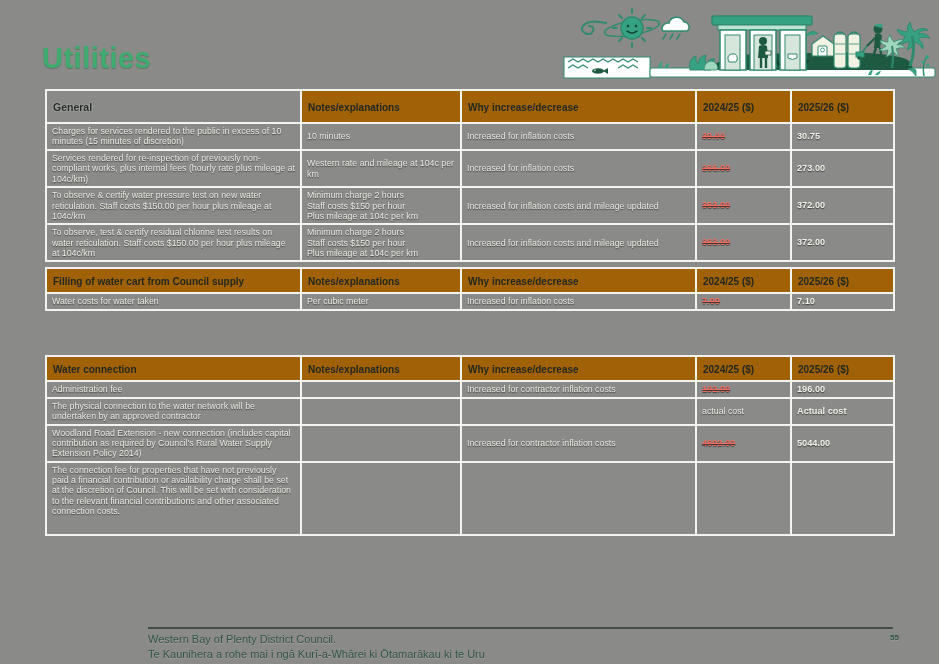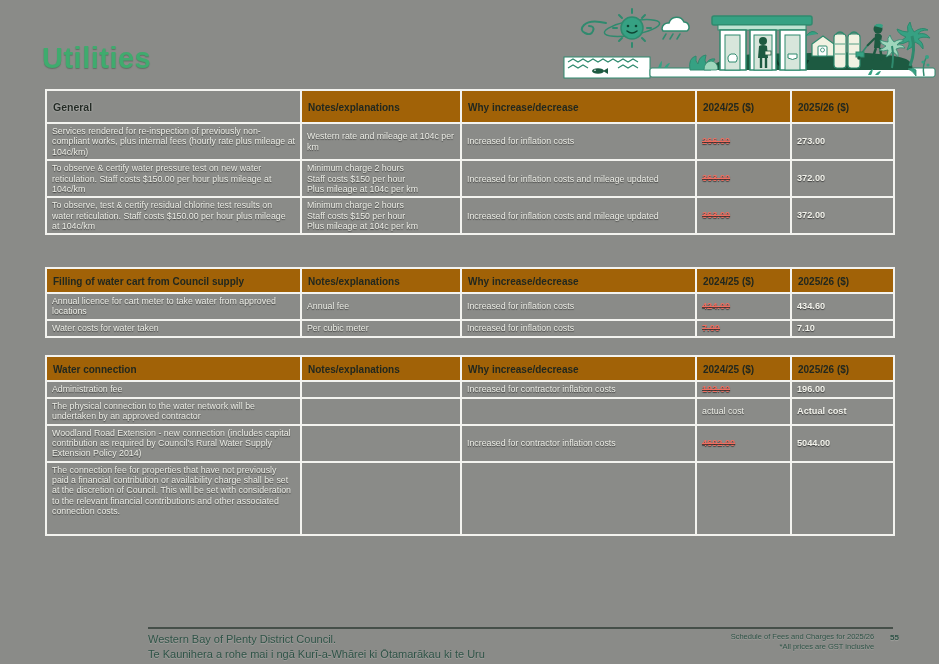--- a/index.html
+++ b/index.html
@@ -209,20 +209,27 @@
     <thead>
       <tr style="height:33px">
         <th class="plain">General</th>
         <th>Notes/explanations</th>
         <th>Why increase/decrease</th>
         <th>2024/25 ($)</th>
         <th>2025/26 ($)</th>
       </tr>
     </thead>
     <tbody>
+      <tr style="height:27px">
+        <td class="desc">Charges for services rendered to the public in excess of 10 minutes (15 minutes of discretion)</td>
+        <td class="notes">10 minutes</td>
+        <td class="why">Increased for inflation costs</td>
+        <td class="old">30.00</td>
+        <td class="new">30.75</td>
+      </tr>
       <tr style="height:32px">
         <td class="desc">Services rendered for re-inspection of previously non-compliant works, plus internal fees (hourly rate plus mileage at 104c/km)</td>
         <td class="notes">Western rate and mileage at 104c per km</td>
         <td class="why">Increased for inflation costs</td>
         <td class="old">266.00</td>
         <td class="new">273.00</td>
       </tr>
       <tr style="height:34px">
         <td class="desc">To observe &amp; certify water pressure test on new water reticulation. Staff costs $150.00 per hour plus mileage at 104c/km</td>
         <td class="notes">Minimum charge 2 hours
@@ -255,27 +262,20 @@
     <thead>
       <tr style="height:25px">
         <th>Filling of water cart from Council supply</th>
         <th>Notes/explanations</th>
         <th>Why increase/decrease</th>
         <th>2024/25 ($)</th>
         <th>2025/26 ($)</th>
       </tr>
     </thead>
     <tbody>
-      <tr style="height:24px">
-        <td class="desc">Annual licence for cart meter to take water from approved locations</td>
-        <td class="notes">Annual fee</td>
-        <td class="why">Increased for inflation costs</td>
-        <td class="old">424.00</td>
-        <td class="new">434.60</td>
-      </tr>
       <tr style="height:16px">
         <td class="desc">Water costs for water taken</td>
         <td class="notes">Per cubic meter</td>
         <td class="why">Increased for inflation costs</td>
         <td class="old">7.00</td>
         <td class="new">7.10</td>
       </tr>
     </tbody>
   </table>
 
@@ -327,20 +327,16 @@
       </tr>
     </tbody>
   </table>
 
   <div class="footer-rule"></div>
   <div class="footer-left">
     <div>Western Bay of Plenty District Council.</div>
     <div>Te Kaunihera a rohe mai i ngā Kurī-a-Whārei ki Ōtamarākau ki te Uru</div>
   </div>
   <div class="footer-right">
-    <div class="fr-text">
-      <div>Schedule of Fees and Charges for 2025/26</div>
-      <div>*All prices are GST inclusive</div>
-    </div>
     <div class="page-num">55</div>
   </div>
 
 </div>
 
 </body></html>

